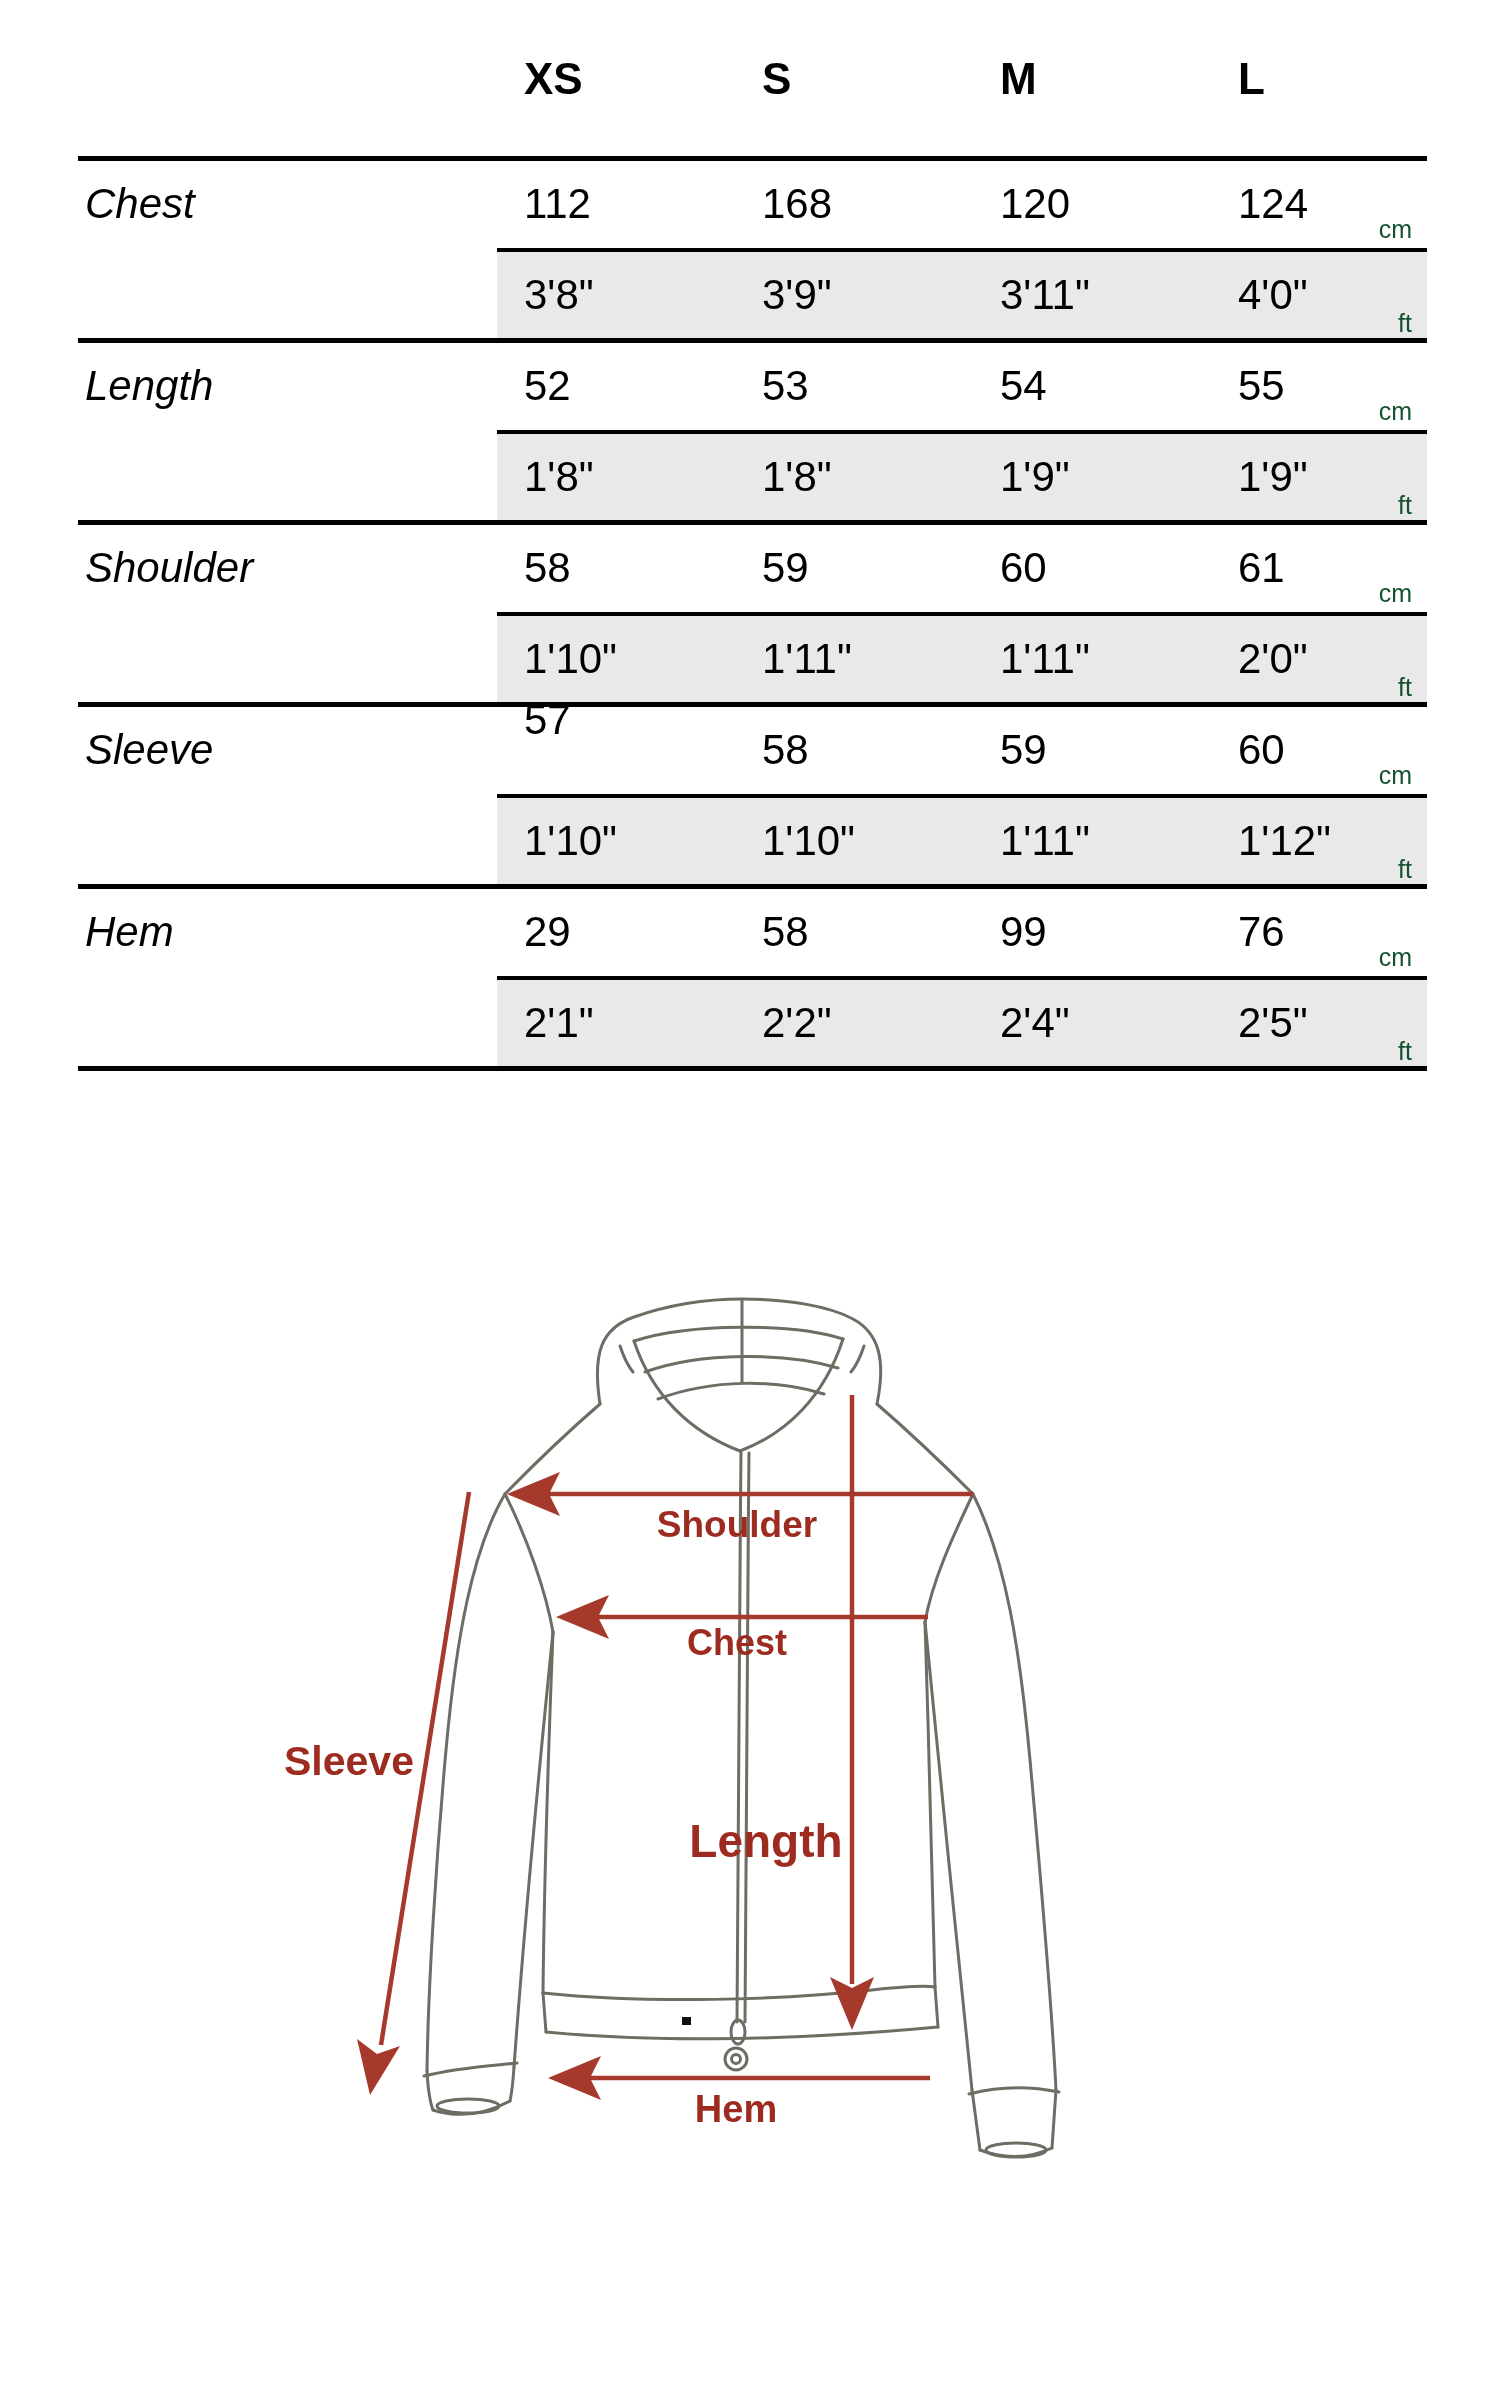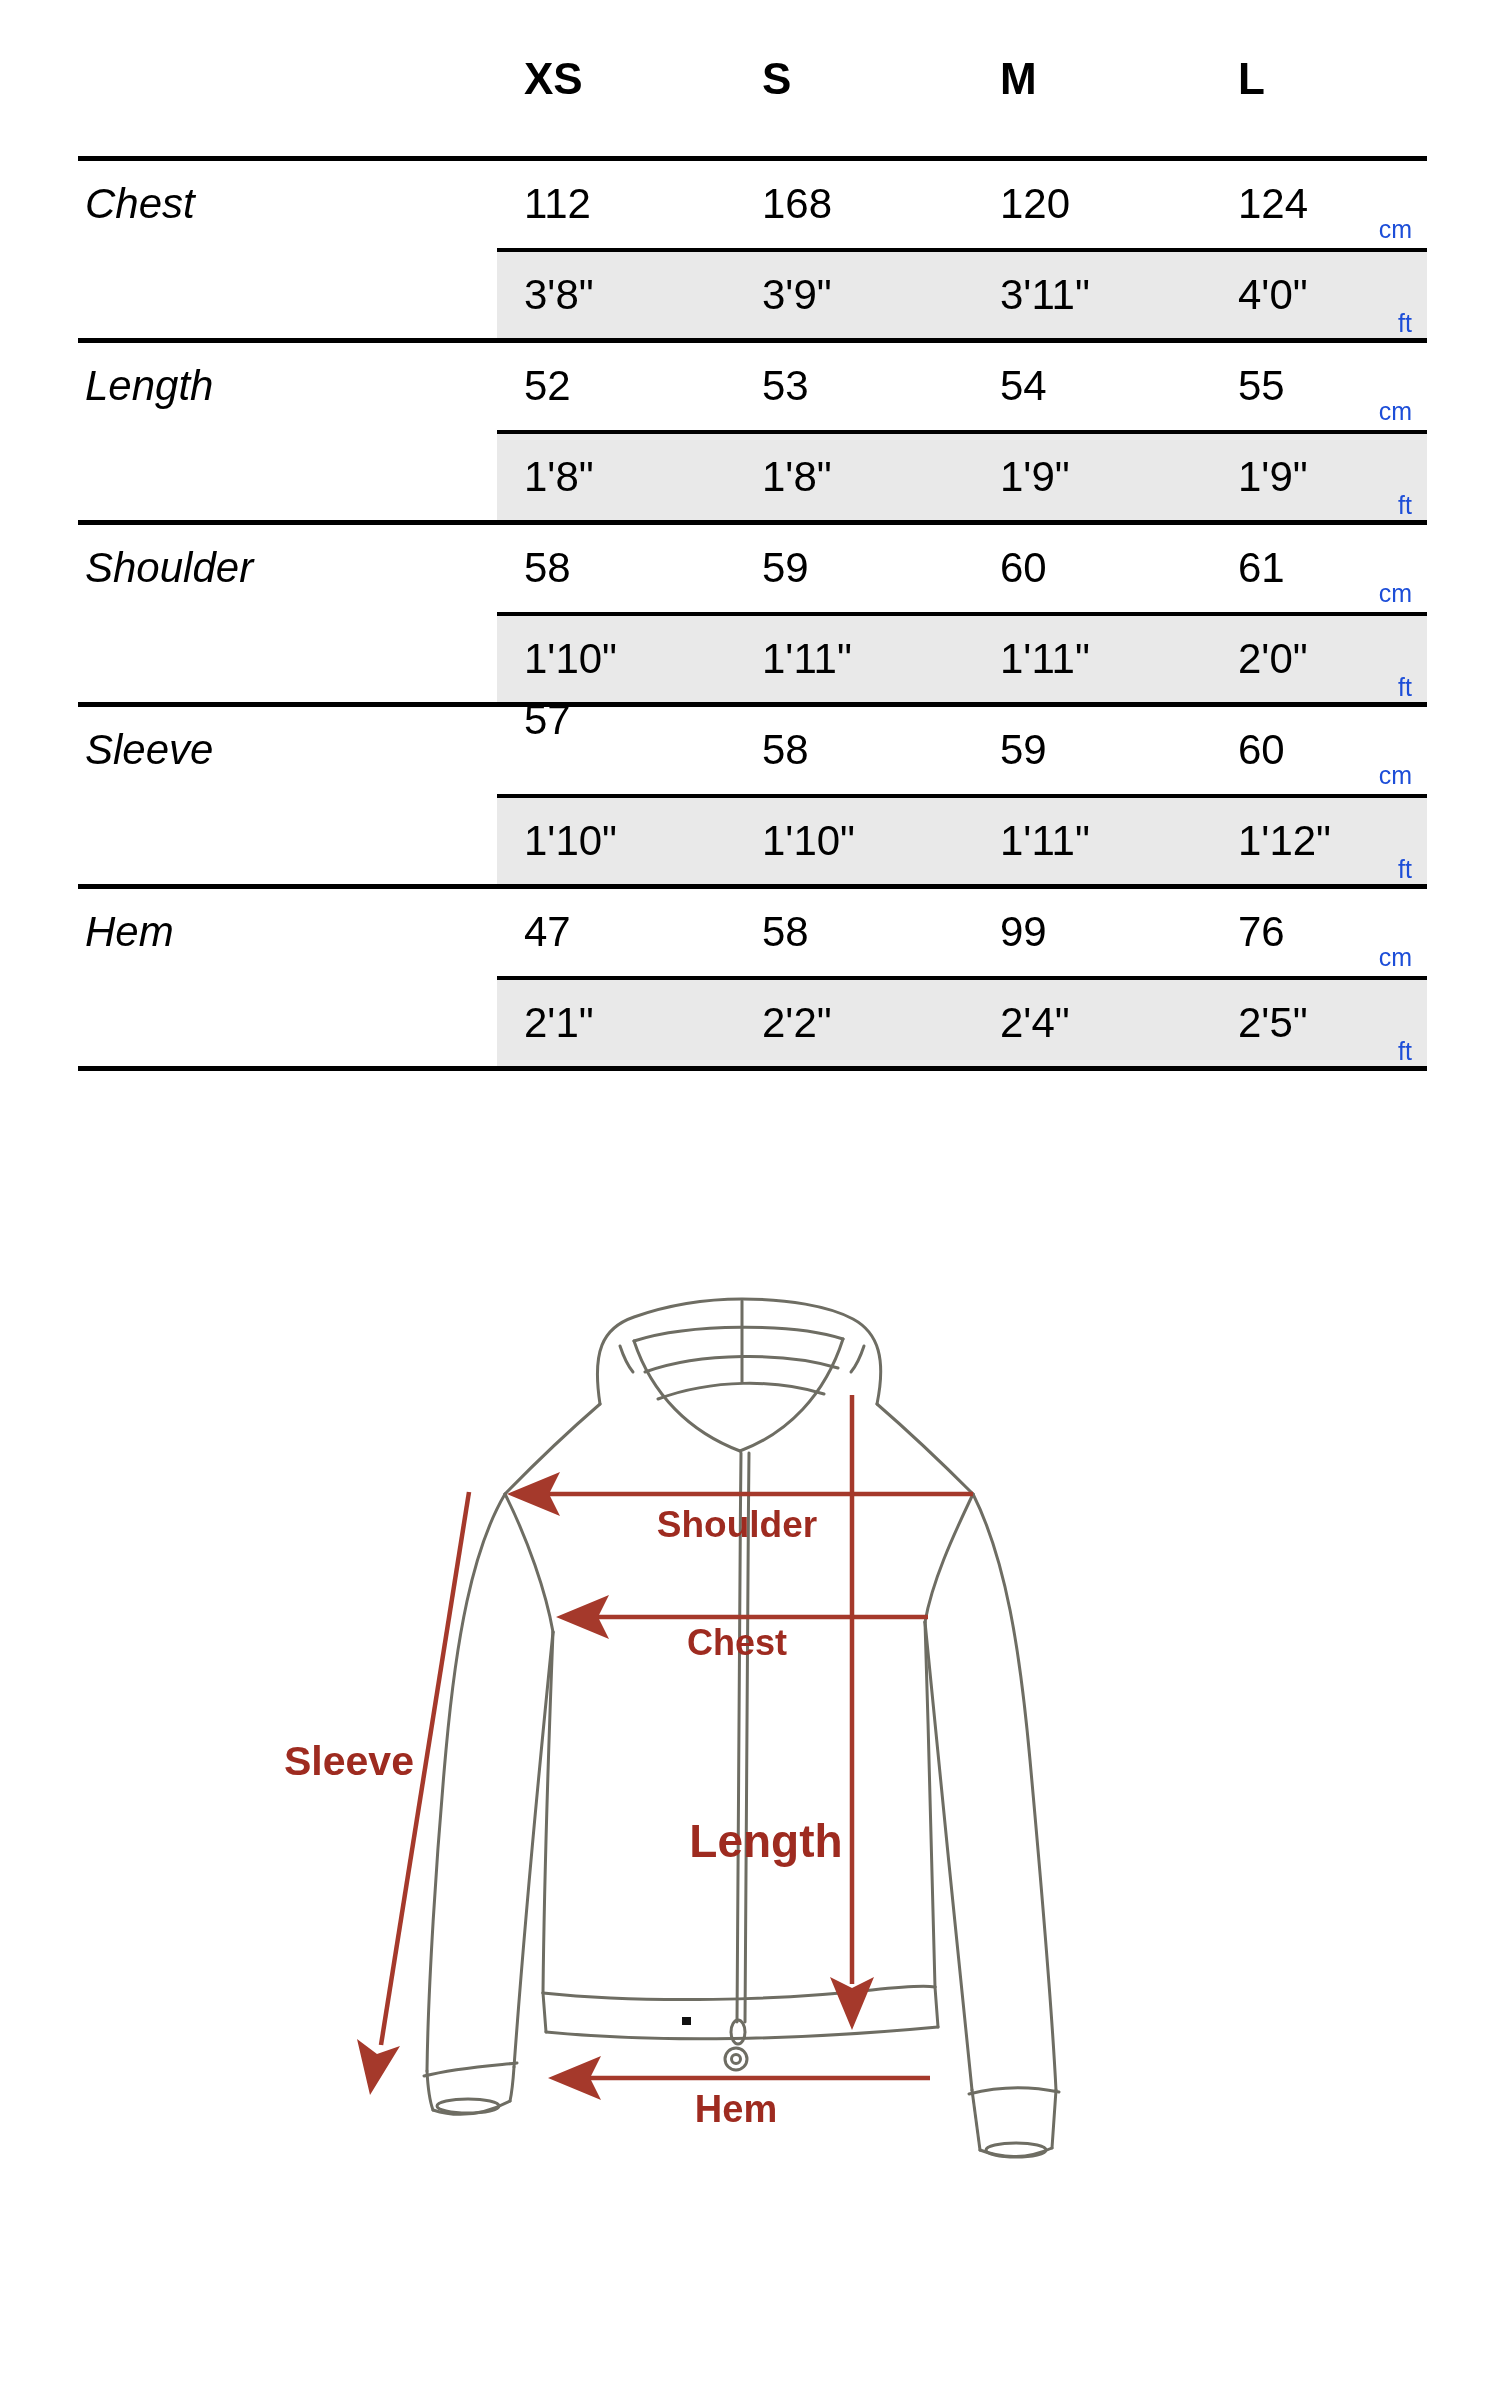--- a/index.html
+++ b/index.html
@@ -12,21 +12,21 @@
   .band{position:absolute;left:497px;width:930px;height:86px;background:#e9e9e9;}
 
   .hdr{position:absolute;top:40px;height:64px;font-size:44px;font-weight:bold;
        display:flex;align-items:flex-end;}
   .rowlabel{position:absolute;left:85px;height:88px;display:flex;align-items:center;
             font-style:italic;font-size:42px;}
   .val{position:absolute;height:88px;display:flex;align-items:center;font-size:42px;}
   .valft{height:86px;}
   .unit{position:absolute;left:1100px;width:312px;height:84px;display:flex;
         align-items:flex-end;justify-content:flex-end;padding-bottom:16px;
-        font-size:25px;color:#1d4ed8;}
+        font-size:25px;color:#14532d;}
   .c0{left:524px}.c1{left:762px}.c2{left:1000px}.c3{left:1238px}
 
   .note{position:absolute;left:78px;top:1078px;width:1349px;text-align:right;
         font-size:28px;color:#000;}
 
   
   #diagram{position:absolute;left:0;top:1250px;}
   .garment{stroke:#6e6d63;stroke-width:3;fill:none;stroke-linecap:round;stroke-linejoin:round;}
   .redline{stroke:#a5392b;stroke-width:4.5;fill:none;}
   .redhead{fill:#a5392b;stroke:none;}
@@ -104,21 +104,21 @@
   <div class="val c2" style="top:706px">59</div>
   <div class="val c3" style="top:706px">60</div>
   <div class="unit" style="top:706px">cm</div>
   <div class="val valft c0" style="top:798px">1'10"</div>
   <div class="val valft c1" style="top:798px">1'10"</div>
   <div class="val valft c2" style="top:798px">1'11"</div>
   <div class="val valft c3" style="top:798px">1'12"</div>
   <div class="unit" style="top:800px">ft</div>
 
   <div class="rowlabel" style="top:888px">Hem</div>
-  <div class="val c0" style="top:888px">47</div>
+  <div class="val c0" style="top:888px">29</div>
   <div class="val c1" style="top:888px">58</div>
   <div class="val c2" style="top:888px">99</div>
   <div class="val c3" style="top:888px">76</div>
   <div class="unit" style="top:888px">cm</div>
   <div class="val valft c0" style="top:980px">2'1"</div>
   <div class="val valft c1" style="top:980px">2'2"</div>
   <div class="val valft c2" style="top:980px">2'4"</div>
   <div class="val valft c3" style="top:980px">2'5"</div>
   <div class="unit" style="top:982px">ft</div>
 

